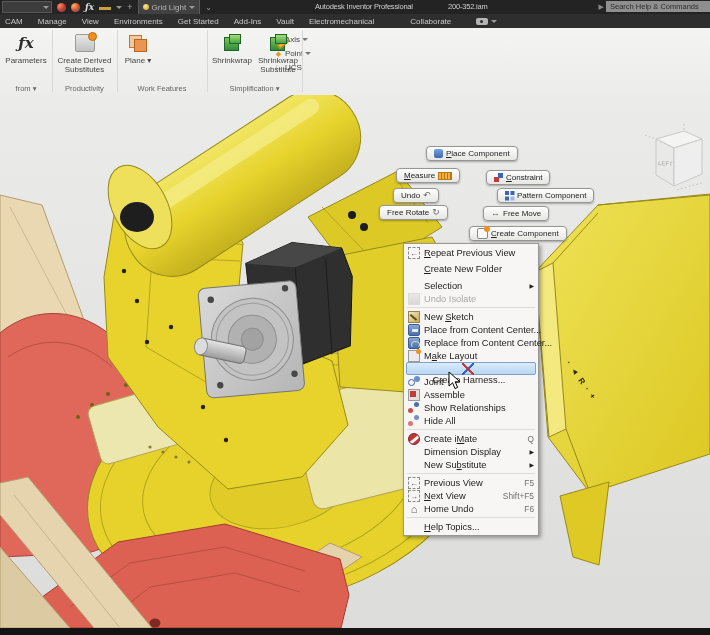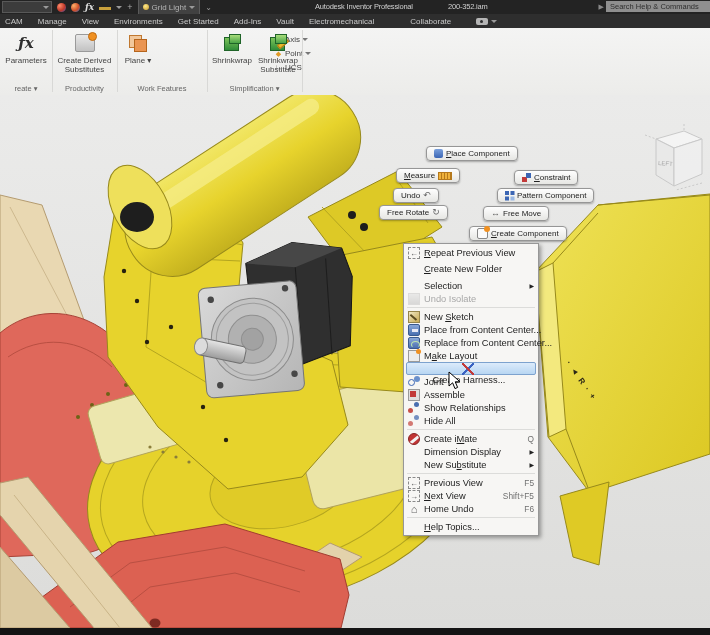--- a/index.html
+++ b/index.html
@@ -149,21 +149,21 @@
   </div>
 
   <div id="ribbon">
     <div class="rgroup" style="left:0;width:52px;">
       <div class="bigbtn" style="left:0;width:52px;">
         <div class="bicon">
             <span class="fx-glyph">ƒx</span>
           </div>
         <div>Parameters</div>
       </div>
-      <div class="rg-label"><span>reate</span> ▾</div>
+      <div class="rg-label"><span>from</span> ▾</div>
     </div>
     <div class="rgsep" style="left:52px;"></div>
     <div class="rgroup" style="left:52px;width:65px;">
       <div class="bigbtn" style="left:3px;width:59px;">
         <div class="bicon">
             <span class="derived-ic"></span>
           </div>
         <div>Create Derived Substitutes</div>
       </div>
       <div class="rg-label">Productivity</div>
@@ -346,21 +346,21 @@
     </svg>
 
     <div class="pill" style="left:426px;top:51px;">
       <span class="pi i-place"></span>
       <span><u>P</u>lace Component</span>
     </div>
     <div class="pill" style="left:396px;top:73px;">
       <span><u>M</u>easure</span>
       <span class="pi i-measure"></span>
     </div>
-    <div class="pill" style="left:514px;top:75px;">
+    <div class="pill" style="left:486px;top:75px;">
       <span class="pi i-constraint"></span>
       <span><u>C</u>onstraint</span>
     </div>
     <div class="pill" style="left:393px;top:93px;justify-content:space-between;">
       <span>Undo</span>
       <span class="pi i-undo">↶</span>
     </div>
     <div class="pill" style="left:497px;top:93px;">
       <span class="pi i-pattern"></span>
       <span>Pattern Component</span>

